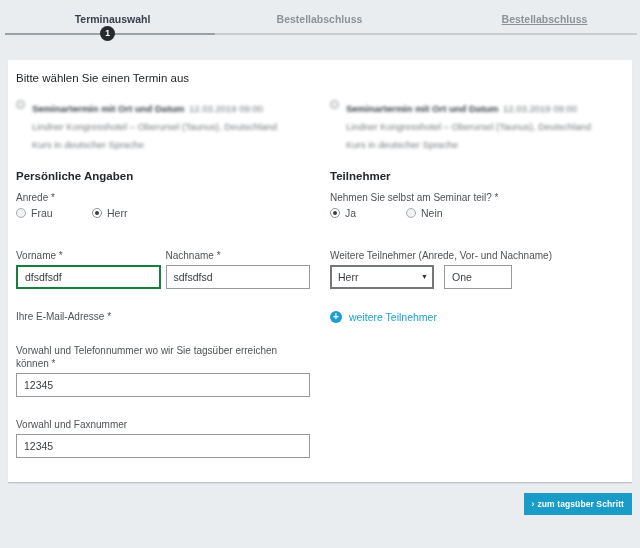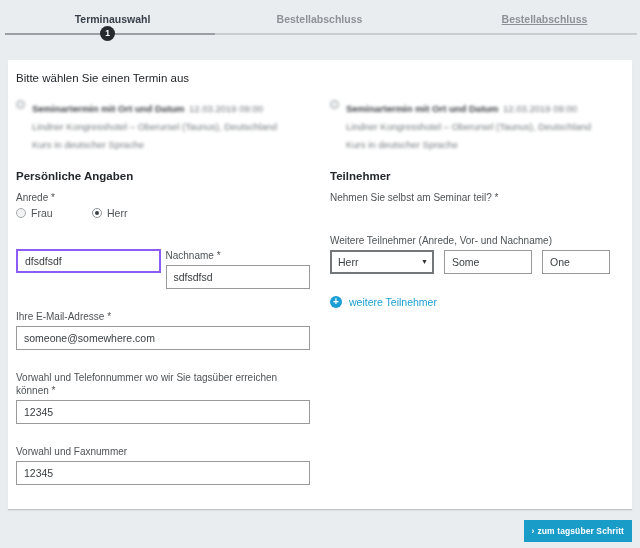--- a/index.html
+++ b/index.html
@@ -85,21 +85,21 @@
   .radio-label { font-size:10.5px; color:#4e5356; }
 
   .group { margin-top:30px; }
   .group.tight { margin-top:21px; }
 
   .text-input {
     height:24px; border:1px solid #97999b; background:#fff; width:100%;
     font-family:"Liberation Sans", sans-serif; font-size:10.5px; color:#3b4043;
     padding:0 7px; border-radius:0; outline:none;
   }
-  .text-input.focused { border:2px solid #8b5cf6; }
+  .text-input.focused { border:2px solid #15803d; }
 
   .name-row { display:flex; }
   .name-col { width:145px; }
   .name-col + .name-col { margin-left:5px; }
 
   .participant-row { display:flex; }
   .select-wrap { position:relative; width:104px; flex:none; }
   .select-input {
     -webkit-appearance:none; appearance:none; width:100%; height:24px;
     border:2px solid #74777a; background:#fff; border-radius:0;
@@ -184,60 +184,69 @@
         </span>
         <span class="radio-item">
           <span class="radio checked"></span>
           <span class="radio-label">Herr</span>
         </span>
       </div>
 
       <div class="group">
         <div class="name-row">
           <div class="name-col">
+            <div class="field-label">Vorname *</div>
             <input class="text-input focused" type="text" value="dfsdfsdf" style="">
           </div>
           <div class="name-col">
             <div class="field-label">Nachname *</div>
             <input class="text-input" type="text" value="sdfsdfsd" style="">
           </div>
         </div>
       </div>
 
       <div class="group tight">
         <div class="field-label">Ihre E-Mail-Adresse *</div>
-        <input class="text-input" type="text" value="someone@somewhere.com" style="">
       </div>
 
       <div class="group tight">
         <div class="field-label">Vorwahl und Telefonnummer wo wir Sie tagsüber erreichen können *</div>
         <input class="text-input" type="text" value="12345" style="">
       </div>
 
       <div class="group tight">
         <div class="field-label">Vorwahl und Faxnummer</div>
         <input class="text-input" type="text" value="12345" style="">
       </div>
     </div>
 
     <div class="col-right">
       <div class="section-heading">Teilnehmer</div>
 
       <div class="field-label">Nehmen Sie selbst am Seminar teil? *</div>
+      <div class="radio-row">
+        <span class="radio-item">
+          <span class="radio checked"></span>
+          <span class="radio-label">Ja</span>
+        </span>
+        <span class="radio-item">
+          <span class="radio"></span>
+          <span class="radio-label">Nein</span>
+        </span>
+      </div>
 
       <div class="group">
         <div class="field-label">Weitere Teilnehmer (Anrede, Vor- und Nachname)</div>
         <div class="participant-row">
           <span class="select-wrap">
             <select class="select-input">
               <option>Herr</option>
             </select>
             <span class="select-arrow">▼</span>
           </span>
-          <input class="text-input small" type="text" value="Some" style="">
           <input class="text-input small2" type="text" value="One" style="">
         </div>
       </div>
 
       <div class="add-link">
         <span class="plus-icon">+</span>
         <span class="add-link-text">weitere Teilnehmer</span>
       </div>
     </div>
 

